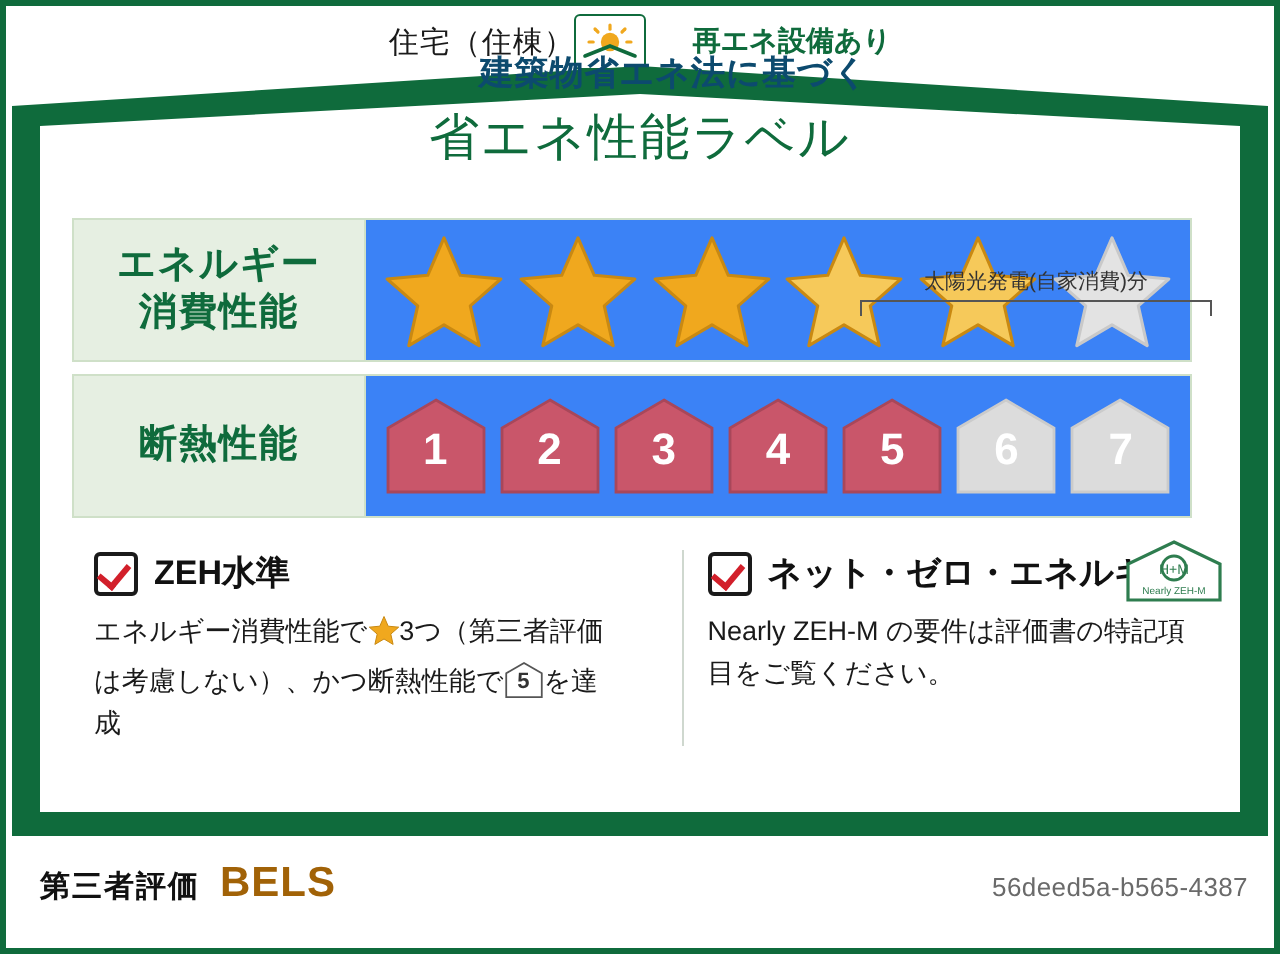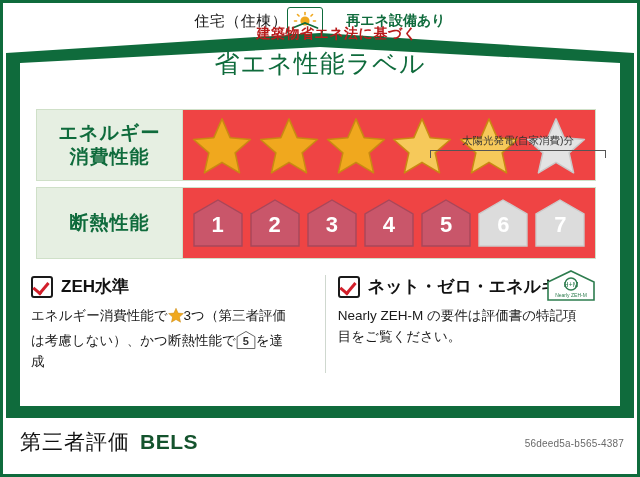--- a/index.html
+++ b/index.html
@@ -78,22 +78,22 @@
     background: #ffffff;
     clip-path: polygon(50% 0%, 100% 16px, 100% 100%, 0% 100%, 0% 16px);
   }
   .title-wrap {
     position: absolute;
     left: 0; right: 0;
     top: 22px;
     text-align: center;
   }
   .title-sub {
-    font-size: 14px;
-    color: #b91c1c;
+    font-size: 17px;
+    color: #0c4a6e;
     font-weight: bold;
     letter-spacing: 0.5px;
     padding-left: 34px;
   }
   .title-main {
     margin-top: 4px;
     font-size: 25px;
     color: #0f6b3c;
     font-weight: normal;
     letter-spacing: 1px;
@@ -121,21 +121,21 @@
     align-items: center;
     justify-content: center;
     color: #0f6b3c;
     font-weight: bold;
     font-size: 19px;
     line-height: 1.25;
     letter-spacing: 1px;
   }
   .row-body {
     flex: 1;
-    background: #ef4444;
+    background: #3b82f6;
     border: 1px solid #cfe0c8;
     border-left: none;
     display: flex;
     align-items: center;
     justify-content: space-around;
     padding: 0 6px;
     box-sizing: border-box;
     position: relative;
   }
   
@@ -180,21 +180,21 @@
   .solar-anno .anno-bracket {
     margin-top: 2px;
     height: 8px;
     border: 1px solid #555;
     border-bottom: none;
     box-sizing: border-box;
   }
   
   .checks {
     position: absolute;
-    left: 28px;
+    left: 44px;
     top: 272px;
     width: 572px;
     display: flex;
     gap: 16px;
   }
   .check-col {
     width: 286px;
     box-sizing: border-box;
     padding-right: 14px;
     position: relative;
@@ -271,45 +271,45 @@
     justify-content: space-between;
     padding: 0 16px 0 14px;
     box-sizing: border-box;
   }
   .footer-left {
     display: flex;
     align-items: baseline;
     gap: 10px;
   }
   .f-eval {
-    font-size: 21px;
-    font-weight: normal;
+    font-size: 15px;
+    font-weight: bold;
     color: #111;
     letter-spacing: 1px;
   }
   .f-bels {
     font-size: 21px;
     font-weight: bold;
-    color: #14532d;
+    color: #a16207;
     letter-spacing: 0.5px;
   }
   .f-building {
     font-size: 13.5px;
     color: #333;
   }
   .footer-right {
     text-align: right;
   }
   .f-date {
     font-size: 12.5px;
     color: #1a1a1a;
   }
   .f-id {
     margin-top: 3px;
-    font-size: 10px;
+    font-size: 13px;
     color: #6a6a6a;
     letter-spacing: 0.2px;
   }
 </style>
 </head>
 <body>
 
 <div class="label-root">
 
   <div class="top-bar">

